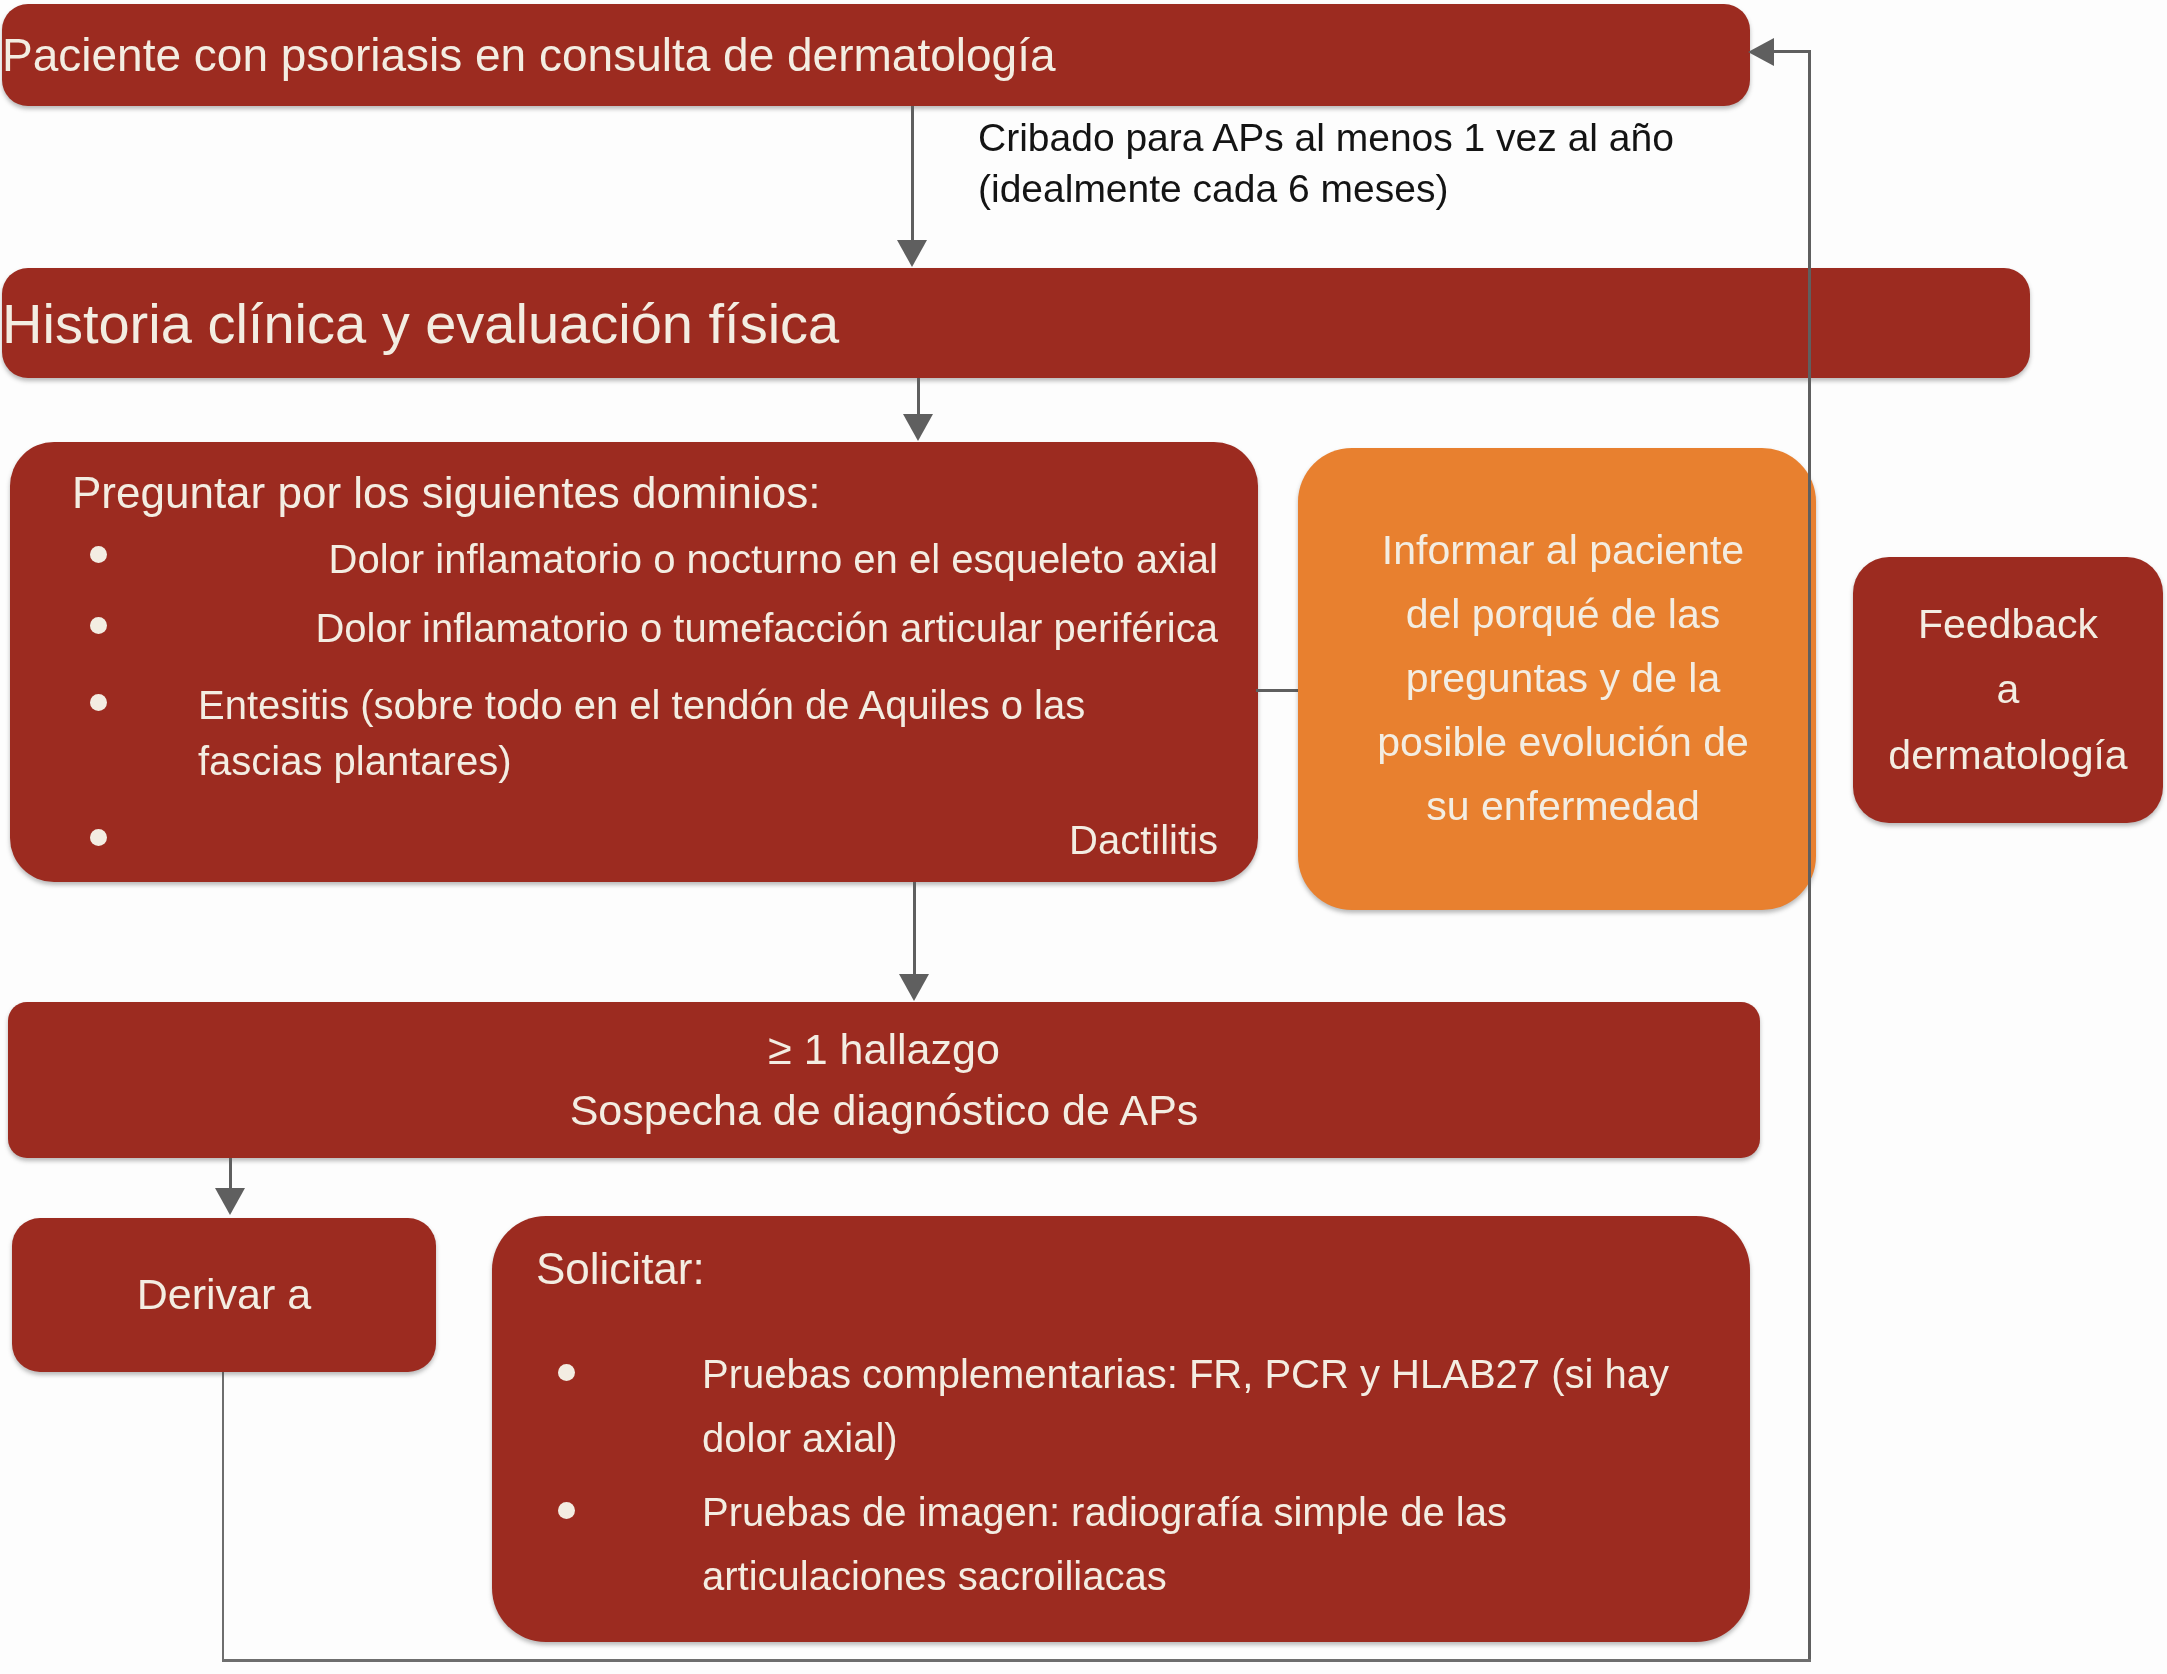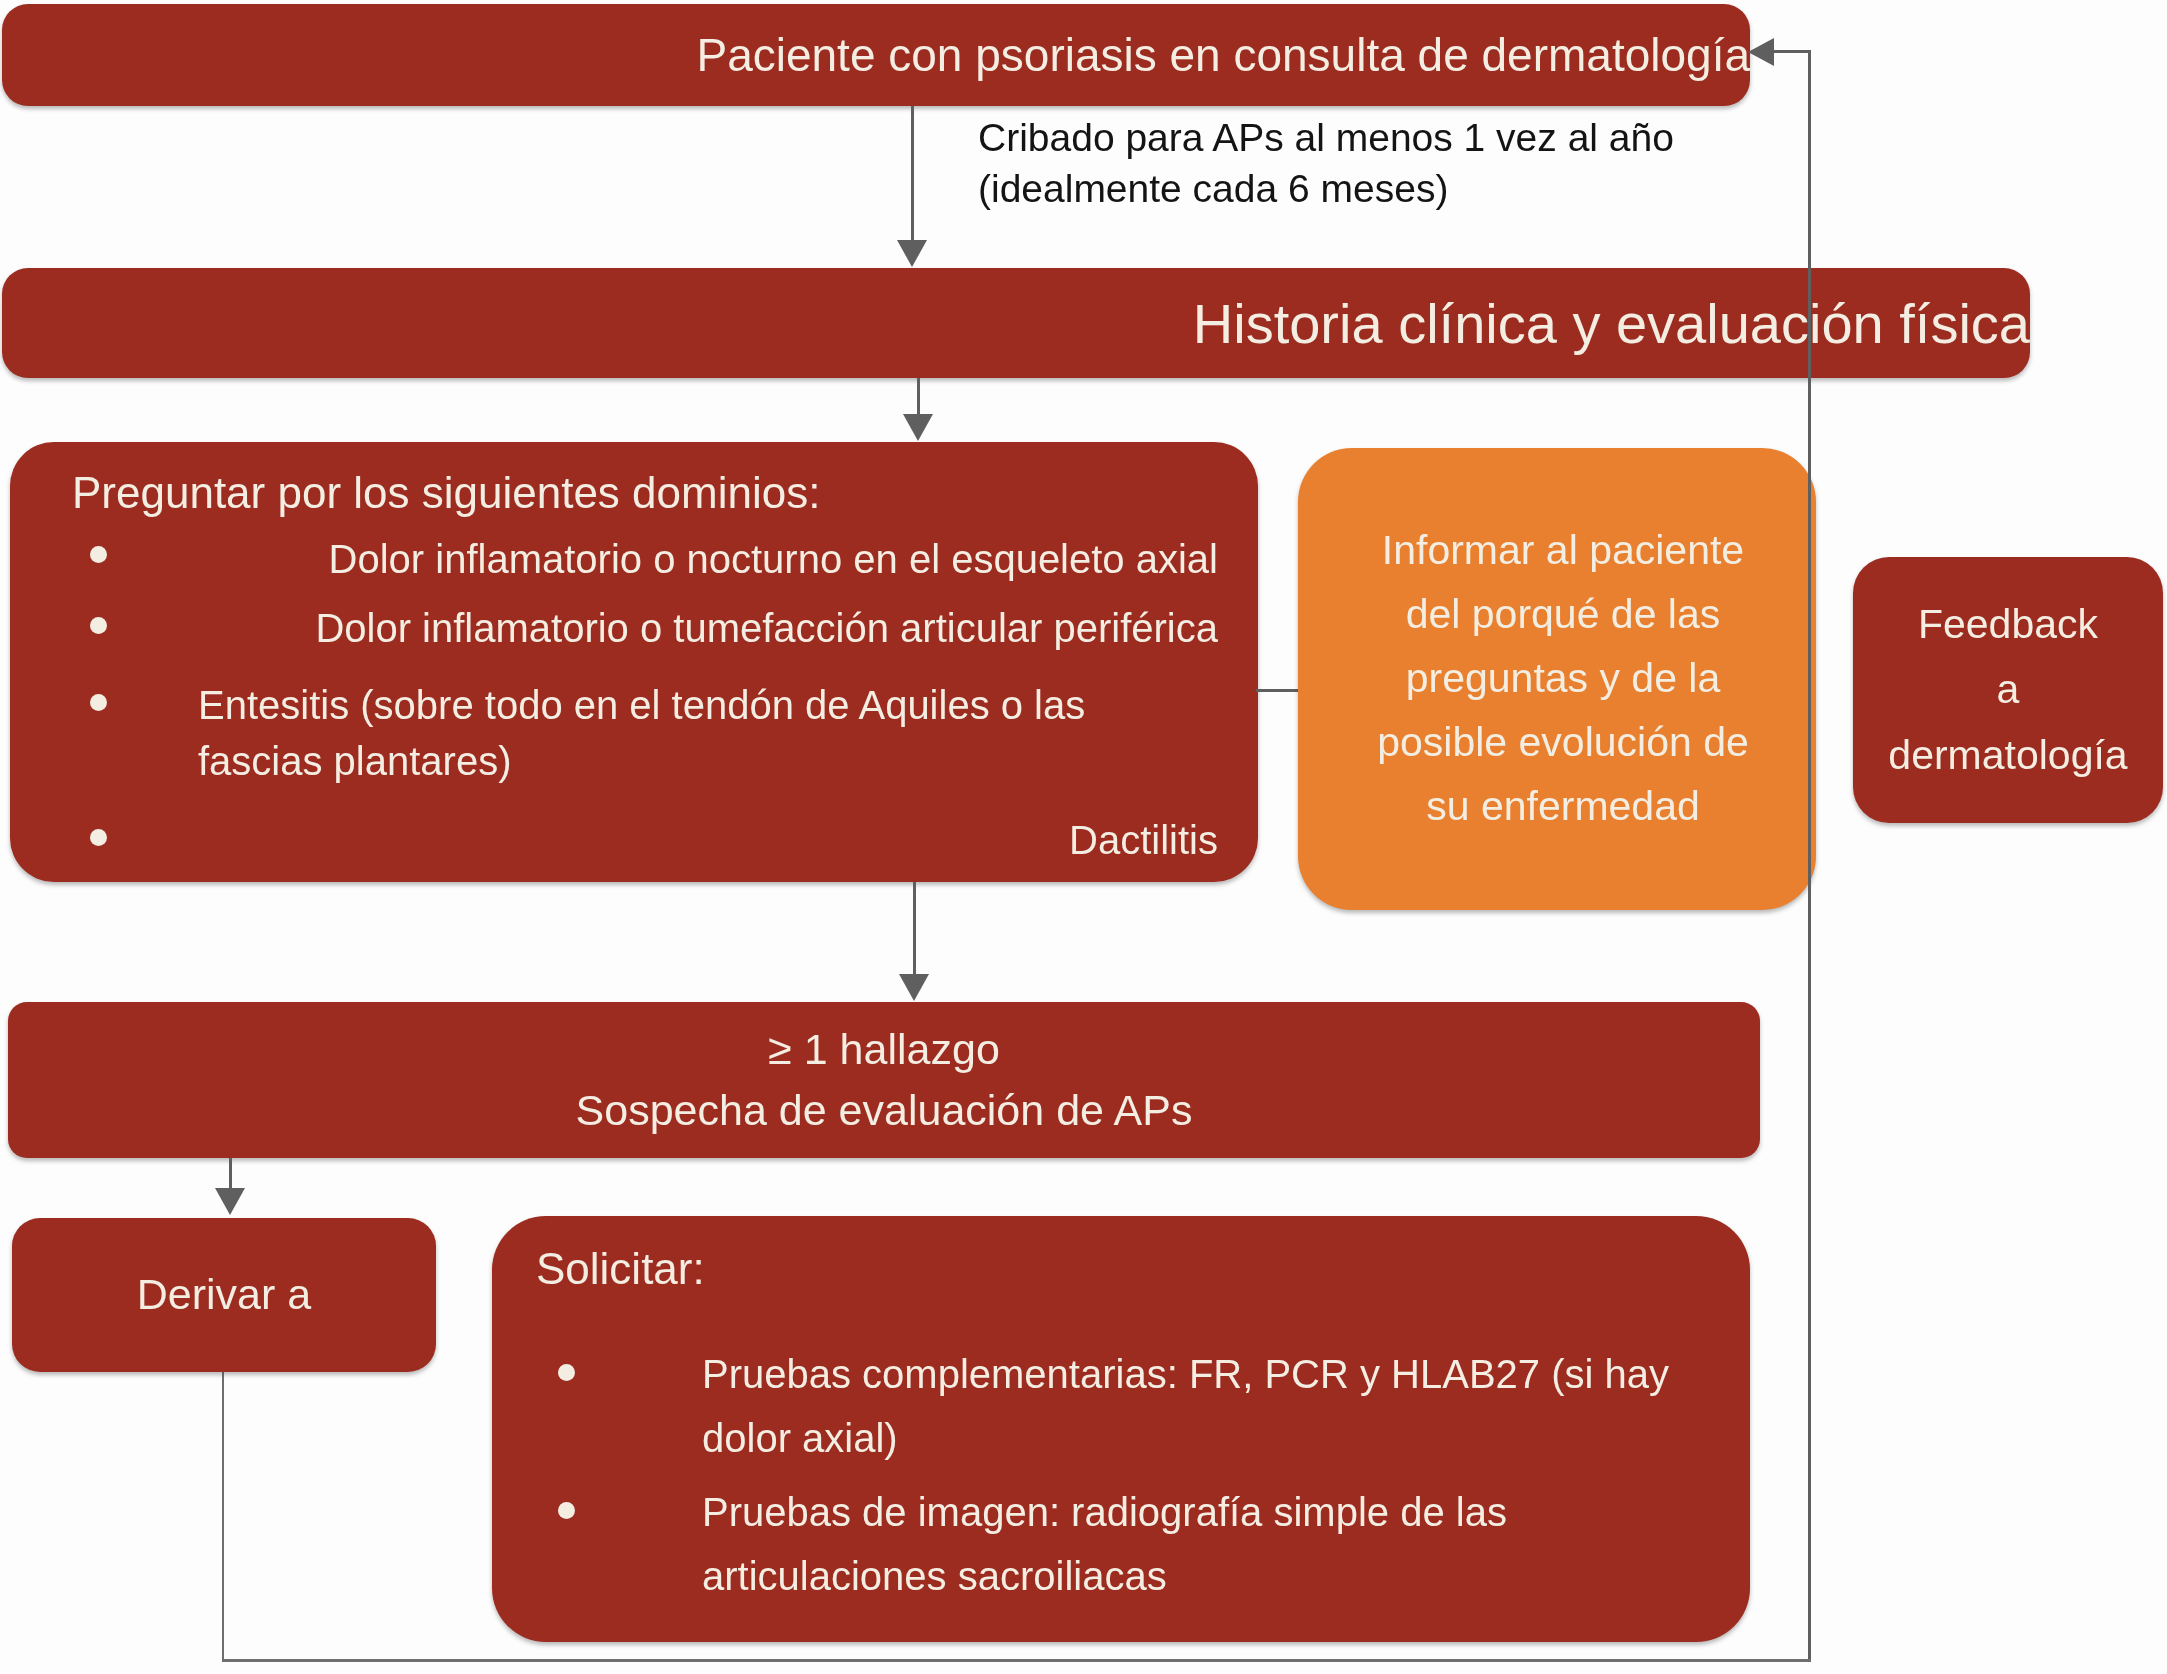--- a/index.html
+++ b/index.html
@@ -11,21 +11,21 @@
     overflow:hidden;
   }
   .box{
     position:absolute;
     background:#9c2b20;
     color:#f3ede2;
     box-shadow:0 3px 4px rgba(60,60,60,.35);
   }
   .bar{
     border-radius:26px;
-    display:flex;align-items:center;justify-content:flex-end;
+    display:flex;align-items:center;justify-content:flex-start;
     text-align:center;
   }
   .center-col{
     display:flex;flex-direction:column;align-items:center;justify-content:center;
     text-align:center;
   }
   .line{position:absolute;background:#5f5f5f;}
   .tri{position:absolute;width:0;height:0;}
   .tri-down{border-left:15px solid transparent;border-right:15px solid transparent;border-top:27px solid #5f5f5f;}
   .tri-left{border-top:14px solid transparent;border-bottom:14px solid transparent;border-right:26px solid #5f5f5f;}
@@ -93,21 +93,21 @@
   <div class="line" style="left:1770px;top:50px;width:41px;height:3px;"></div>
   <div class="tri tri-left" style="left:1748px;top:38px;"></div>
   <div class="line" style="left:222px;top:1659px;width:1589px;height:3px;background:#6e6e6e;"></div>
   <div class="line" style="left:222px;top:1371px;width:2px;height:290px;background:#6e6e6e;"></div>
 
   <div class="line" style="left:913px;top:882px;width:3px;height:94px;"></div>
   <div class="tri tri-down" style="left:899px;top:974px;"></div>
 
   <div class="box bar center-col" style="left:8px;top:1002px;width:1752px;height:156px;border-radius:19px;font-size:43px;line-height:1.42;">
     <div>≥  1 hallazgo</div>
-    <div>Sospecha de evaluación de APs</div>
+    <div>Sospecha de diagnóstico de APs</div>
   </div>
 
   <div class="line" style="left:229px;top:1158px;width:3px;height:34px;"></div>
   <div class="tri tri-down" style="left:215px;top:1188px;"></div>
 
   <div class="box center-col" style="left:12px;top:1218px;width:424px;height:154px;border-radius:28px;font-size:43px;line-height:1.42;">
     <div>Derivar a</div>
   </div>
 
   <div class="box" style="left:492px;top:1216px;width:1258px;height:426px;border-radius:54px;padding:28px 48px 0 44px;box-sizing:border-box;">

